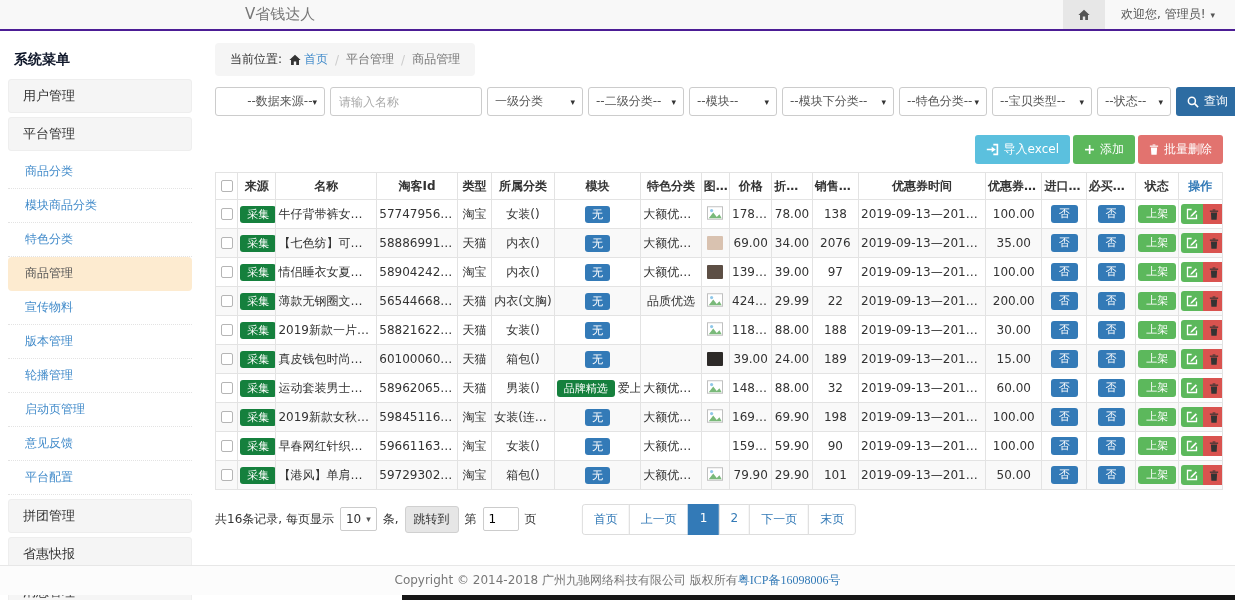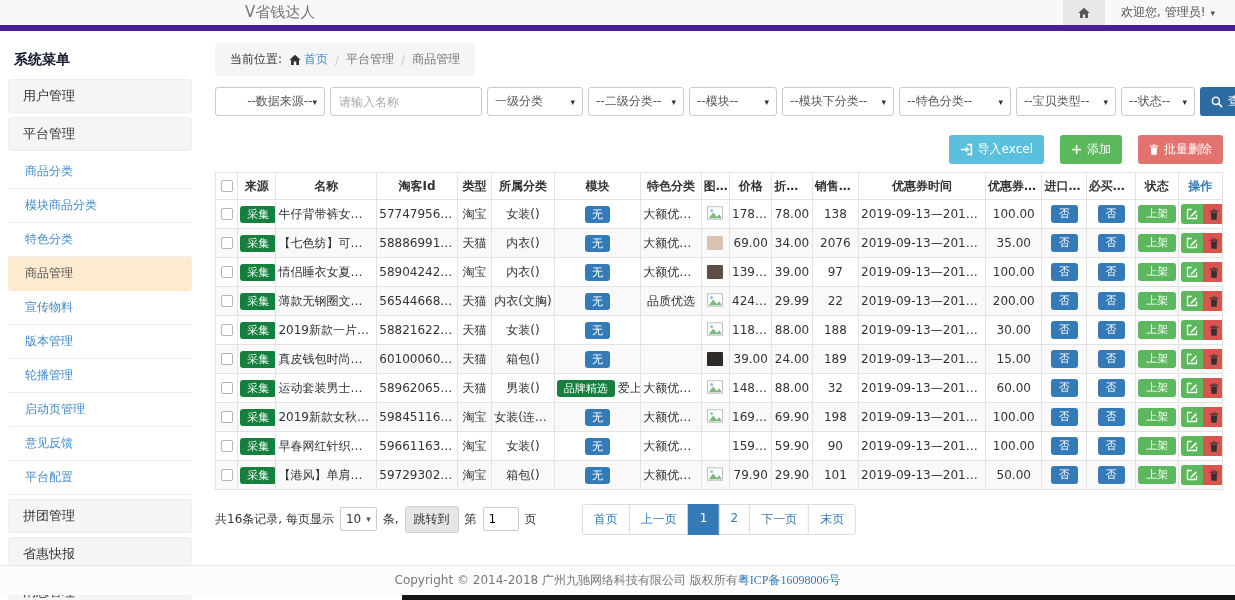--- a/index.html
+++ b/index.html
@@ -3,21 +3,21 @@
 <meta charset="utf-8">
 <style>
   * { box-sizing: border-box; }
   html,body { margin:0; padding:0; }
   body {
     width:1235px; height:600px; overflow:hidden; position:relative;
     font-family:"DejaVu Sans","Liberation Sans",sans-serif;
     font-size:12px; color:#333; background:#fff;
   }
   
-  .topbar { height:31px; background:#f8f8f8; border-bottom:6px solid #4c1d95; display:flex; align-items:center; }
+  .topbar { height:31px; background:#f8f8f8; border-bottom:2px solid #4c1d95; display:flex; align-items:center; }
   .brand { margin-left:245px; font-size:15px; color:#777; }
   .topbar-right { margin-left:auto; display:flex; align-items:center; height:100%; }
   .home-box { width:42px; height:100%; background:#e7e7e7; display:flex; align-items:center; justify-content:center; color:#555; cursor:pointer; }
   .welcome { padding:0 20px 0 16px; color:#555; cursor:pointer; display:flex; align-items:center; gap:5px; }
   .caret { font-size:9px; color:#555; }
 
   
   .layout { display:flex; }
   aside { width:184px; margin:12px 0 0 8px; flex:none; }
   .menu-title { color:#0f172a; font-weight:bold; font-size:14px; padding:8px 6px 10px; }
@@ -39,21 +39,21 @@
   .sel { border:1px solid #ccc; border-radius:3px; height:29px; display:flex; align-items:center; justify-content:space-between; padding:0 7px; background:#fff; color:#555; cursor:pointer; flex:none; }
   .sel .caret { color:#333; }
   .input-name { height:29px; border:1px solid #ccc; border-radius:3px; padding:0 8px; width:152px; font-size:12px; color:#333; font-family:inherit; }
   .input-name::placeholder { color:#aaa; }
   .btn { height:29px; border:none; border-radius:3px; color:#fff; display:inline-flex; align-items:center; gap:5px; padding:0 11px; font-size:12px; cursor:pointer; font-family:inherit; flex:none; }
   .btn-query { background:#2d6ca2; }
   .btn-import { background:#5bc0de; }
   .btn-add { background:#5cb85c; }
   .btn-del { background:#e2736f; }
 
-  .toolbar { display:flex; justify-content:flex-end; gap:16px; margin:19px 0 8px; }
+  .toolbar { display:flex; justify-content:flex-end; gap:3px; margin:19px 0 8px; }
 
   
   table { width:100%; border-collapse:collapse; table-layout:fixed; }
   th,td { border:1px solid #e3e3e3; text-align:center; padding:4px 2px; font-size:12px; height:27px; vertical-align:middle; overflow:hidden; white-space:nowrap; text-overflow:ellipsis; }
   th { font-weight:bold; color:#333; }
   th.op-col { color:#337ab7; }
   tbody tr:nth-child(even) td { background:#f9f9f9; }
   .cb { width:12px; height:12px; border:1px solid #b5b5b5; border-radius:2px; background:#fff; margin:0 auto; cursor:pointer; }
   .tag { display:inline-block; border-radius:3px; color:#fff; padding:2px 7px; font-size:11px; line-height:13px; }
   .tag-orange { background:#15803d; }
@@ -160,21 +160,21 @@
           <span class="caret">▾</span>
         </div>
         <div class="sel" style="width: 88px;">
           <span>--模块--</span>
           <span class="caret">▾</span>
         </div>
         <div class="sel" style="width: 112px;">
           <span>--模块下分类--</span>
           <span class="caret">▾</span>
         </div>
-        <div class="sel" style="width: 112px;">
+        <div class="sel" style="width: 88px;">
           <span>--特色分类--</span>
           <span class="caret">▾</span>
         </div>
         <div class="sel" style="width: 100px;">
           <span>--宝贝类型--</span>
           <span class="caret">▾</span>
         </div>
         <div class="sel" style="width: 74px;">
           <span>--状态--</span>
           <span class="caret">▾</span>

